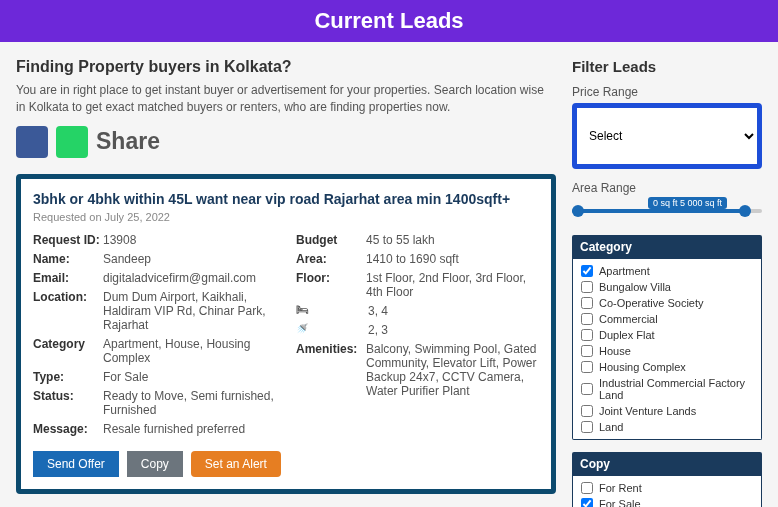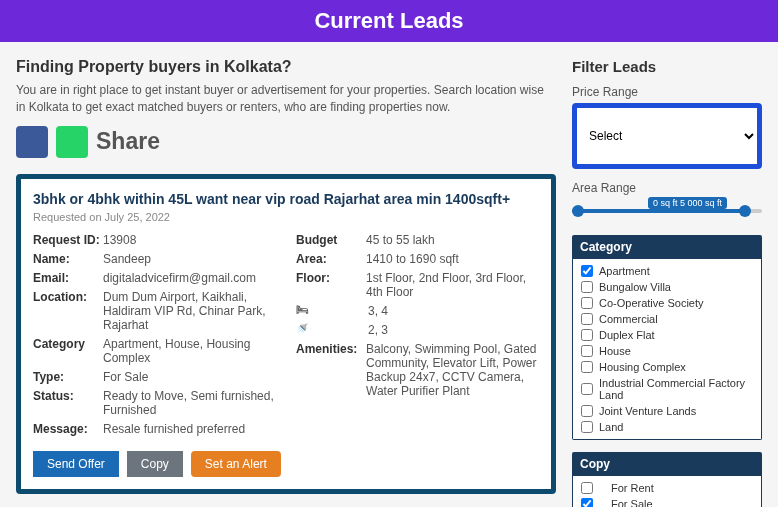--- a/index.html
+++ b/index.html
@@ -287,21 +287,21 @@
       border: 1px solid #1a3a5c;
       border-top: none;
       background: white;
       padding: 4px 8px;
       border-radius: 0 0 2px 2px;
     }
 
     .type-item {
       display: flex;
       align-items: center;
-      gap: 18px;
+      gap: 6px;
       padding: 2px 0;
       font-size: 11px;
     }
 
     .type-item input[type="checkbox"] {
       width: 12px;
       height: 12px;
       cursor: pointer;
     }
 

